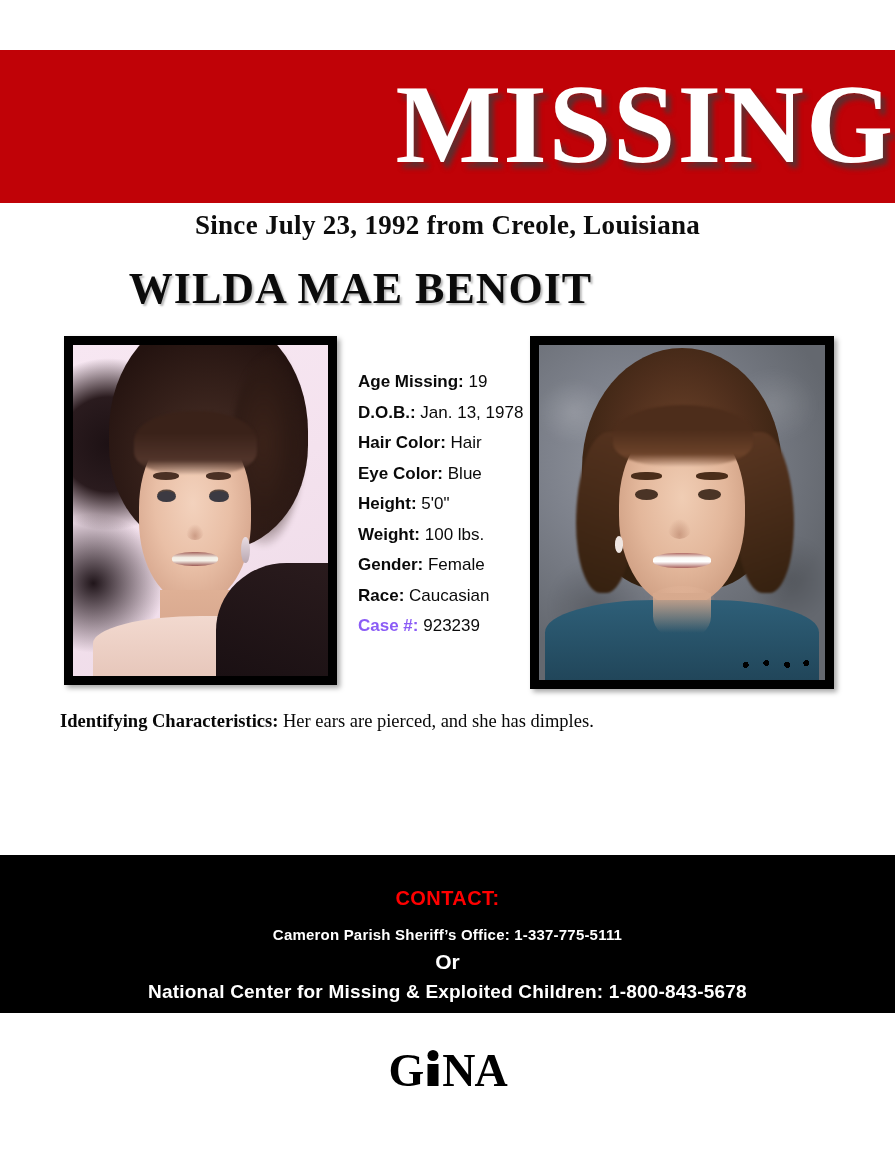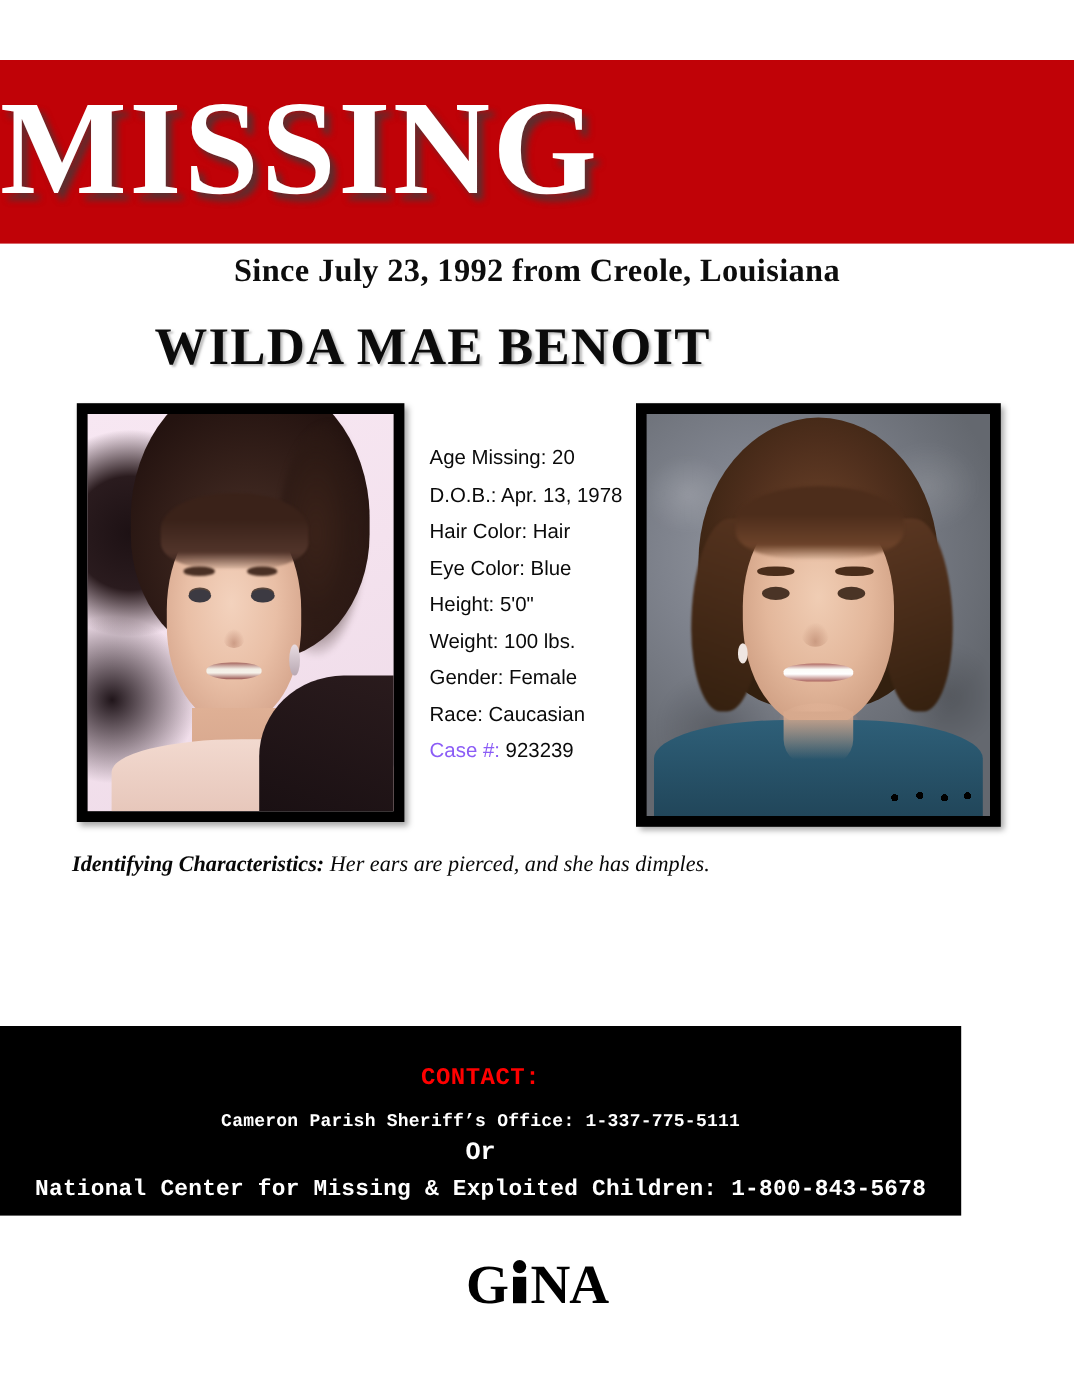--- a/index.html
+++ b/index.html
@@ -23,21 +23,21 @@
   
   .missing-banner {
     position: absolute;
     left: 0;
     top: 50px;
     width: 895px;
     height: 153px;
     background: #c00207;
     display: flex;
     align-items: center;
-    justify-content: flex-start;
+    justify-content: flex-end;
   }
   .missing-word {
     font-family: "Liberation Serif", "DejaVu Serif", serif;
     font-weight: 700;
     font-size: 112px;
     line-height: 1;
     color: #ffffff;
     letter-spacing: 2px;
     text-shadow: 5px 6px 5px rgba(60,60,60,0.75);
     -webkit-font-smoothing: antialiased;
@@ -376,48 +376,48 @@
     width: 175px;
     font-family: "Liberation Sans", "DejaVu Sans", sans-serif;
     font-size: 17px;
     color: #0a0a0a;
   }
   .detail-row {
     margin-bottom: 11px;
     white-space: nowrap;
     line-height: 1.15;
   }
-  .detail-label { font-weight: 400; }
+  .detail-label { font-weight: 700; }
   .detail-label.case { color: #8b5cf6; }
   .detail-value { font-weight: 400; }
 
   
   .narrative {
     position: absolute;
     left: 60px;
     top: 708px;
     width: 782px;
     font-family: "Liberation Serif", "DejaVu Serif", serif;
     font-size: 18.5px;
     color: #080808;
     line-height: 1.42;
   }
-  .narrative p { margin: 0 0 9px 0; font-style: italic; }
+  .narrative p { margin: 0 0 9px 0; }
   .narrative b { font-weight: 700; }
 
   
   .contact-band {
     position: absolute;
     left: 0;
     top: 855px;
-    width: 801px;
+    width: 895px;
     height: 158px;
     background: #000000;
     text-align: center;
-    font-family: Liberation Mono, monospace;
+    font-family: Liberation Sans, sans-serif;
   }
   .contact-title {
     color: #ff0000;
     font-weight: 700;
     font-size: 20px;
     padding-top: 32px;
     letter-spacing: 0.4px;
   }
   .contact-line {
     color: #ffffff;
@@ -552,25 +552,25 @@
       <div class="a-neck"></div>
       <div class="a-shirt"></div>
       <div class="a-collar"></div>
       <div class="a-marks"></div>
     </div>
   </div>
 
   <div class="details">
     <div class="detail-row">
       <span class="detail-label">Age Missing:</span>
-      <span class="detail-value">20</span>
+      <span class="detail-value">19</span>
     </div>
     <div class="detail-row">
       <span class="detail-label">D.O.B.:</span>
-      <span class="detail-value">Apr. 13, 1978</span>
+      <span class="detail-value">Jan. 13, 1978</span>
     </div>
     <div class="detail-row">
       <span class="detail-label">Hair Color:</span>
       <span class="detail-value">Hair</span>
     </div>
     <div class="detail-row">
       <span class="detail-label">Eye Color:</span>
       <span class="detail-value">Blue</span>
     </div>
     <div class="detail-row">

